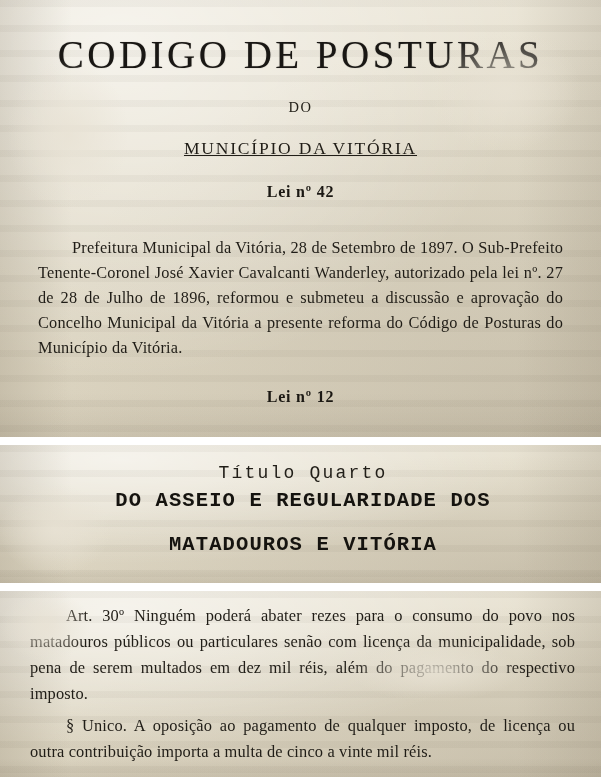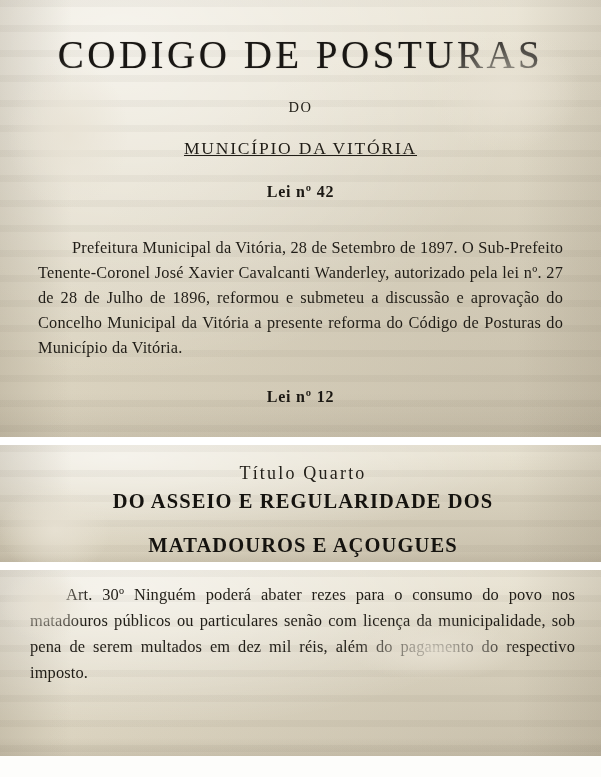--- a/index.html
+++ b/index.html
@@ -128,22 +128,23 @@
   }
 
   
   .gap {
     height: 8px;
     background: #ffffff;
   }
 
   
   .block-heading {
-    height: 117px;
+    height: 138px;
     padding: 10px 25px 0 30px;
+    font-family: Liberation Mono, monospace;
   }
   .h-title {
     text-align: center;
     font-size: 18px;
     letter-spacing: 2.2px;
     color: #211e18;
     margin-top: 8px;
   }
   .h-main1 {
     text-align: center;
@@ -203,28 +204,29 @@
     <div class="smudge" style="left:8px; top:60px; width:120px; height:150px;"></div>
     <div class="smudge" style="left:430px; top:30px; width:150px; height:120px;"></div>
   </div>
 
   <div class="gap"></div>
 
   <div class="scan block-heading">
     <div class="inner">
       <div class="h-title">Título Quarto</div>
       <div class="h-main1">DO ASSEIO E REGULARIDADE DOS</div>
-      <div class="h-main2">MATADOUROS E AÇOUGUES</div>
+      <div class="h-main2">MATADOUROS E VITÓRIA</div>
     </div>
     <div class="smudge" style="left:0px; top:40px; width:110px; height:90px;"></div>
   </div>
 
   <div class="gap"></div>
 
   <div class="scan block-body">
     <div class="inner">
       <p class="body-para">Art. 30º Ninguém poderá abater rezes para o consumo do povo nos matadouros públicos ou particulares senão com licença da municipalidade, sob pena de serem multados em dez mil réis, além do pagamento do respectivo imposto.</p>
+      <p class="body-para">§ Unico. A oposição ao pagamento de qualquer imposto, de licença ou outra contribuição importa a multa de cinco a vinte mil réis.</p>
     </div>
     <div class="smudge" style="left:350px; top:50px; width:170px; height:60px;"></div>
     <div class="smudge" style="left:0px; top:0px; width:90px; height:70px;"></div>
   </div>
 
 </div>
 
 </body></html>

